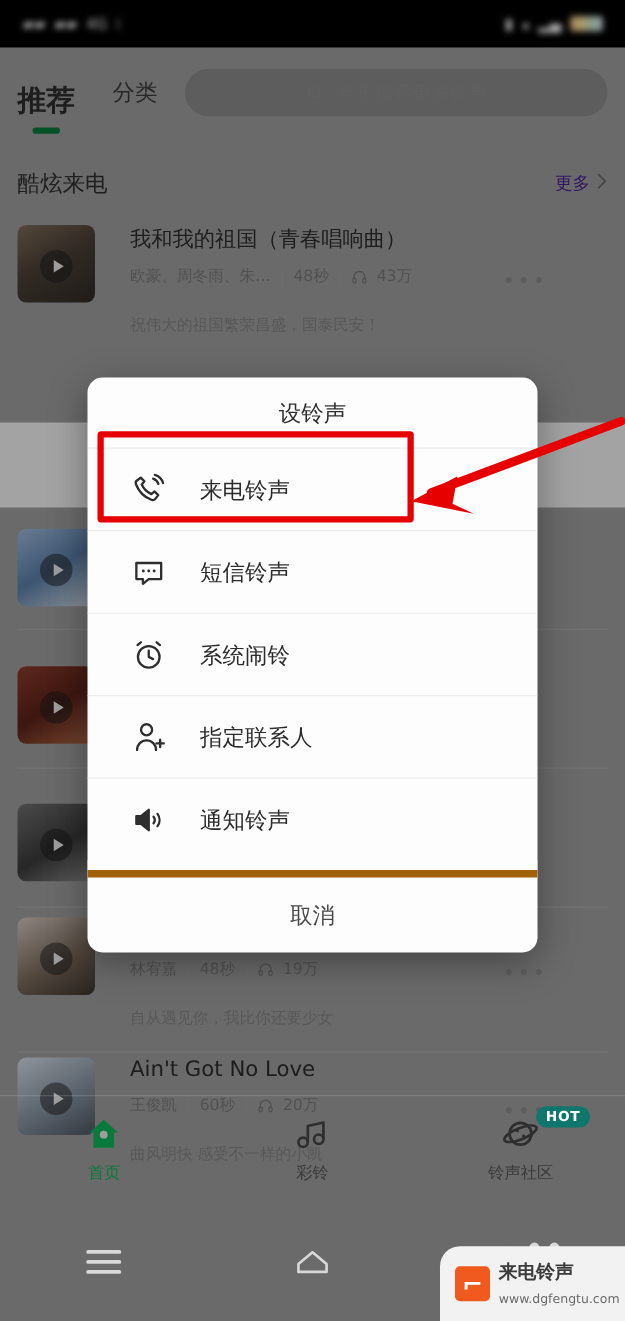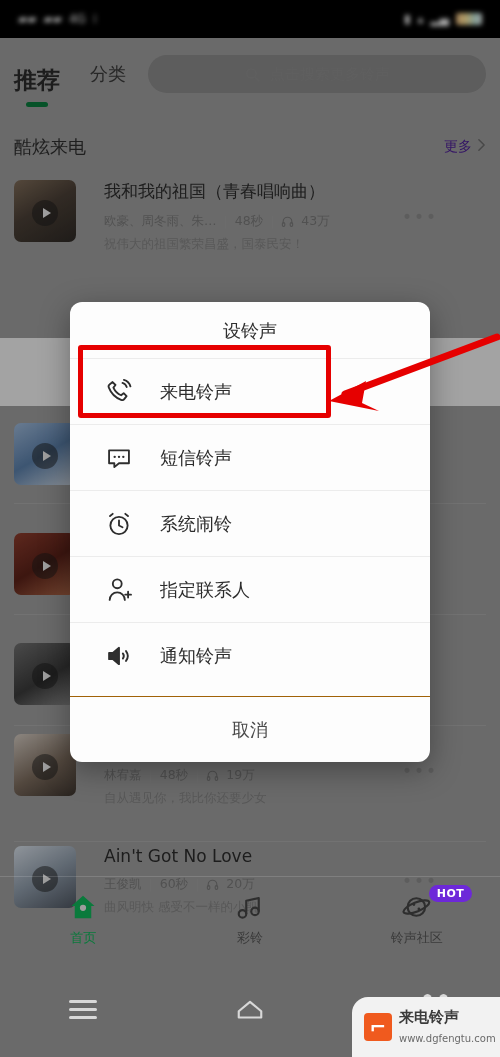--- a/index.html
+++ b/index.html
@@ -70,21 +70,21 @@
     display:flex; align-items:center; justify-content:center;
   }
   .thumb .play::after {
     content:""; border-left:8px solid #e8e8e8; border-top:5px solid transparent;
     border-bottom:5px solid transparent; margin-left:3px;
   }
   .song-info { flex:1; min-width:0; }
   .song-title { font-size:17px; color:#2c2c2c; white-space:nowrap; overflow:hidden; }
   .song-meta { font-size:12.5px; color:#787878; margin-top:10px; display:flex; align-items:center; gap:7px;text-align:right; }
   .song-meta .sep { color:#a0a0a0; }
-  .song-desc { font-size:12.5px; color:#828282; margin-top:6px; white-space:nowrap; overflow:hidden; }
+  .song-desc { font-size:12.5px; color:#828282; margin-top:22px; white-space:nowrap; overflow:hidden; }
   .dots-btn { font-size:17px; color:#8a8a8a; letter-spacing:2px; align-self:center; flex:none; }
   .divider { position:absolute; left:14px; width:472px; height:1px; background:rgba(255,255,255,.13); }
 
   
   .bgsheet {
     position:absolute; left:0; width:500px; top:300px; height:68px;
     background:#f0f0f0; display:flex; align-items:center;
   }
   .bgsheet .opt { flex:1; display:flex; flex-direction:column; align-items:center; gap:6px; }
   .bgsheet .opt-label { font-size:13px; color:#3a3a3a; }
@@ -100,42 +100,42 @@
   .dlg-title { text-align:center; font-size:18px; color:#2f2f2f; padding:17px 0 15px; }
   .dlg-item {
     display:flex; align-items:center; gap:26px; height:66px;
     padding-left:34px; border-top:1px solid #ececec;
   }
   .dlg-item:first-of-type { border-top:none; }
   .dlg-label { font-size:18px; color:#2c2c2c; }
   .dlg-icon { width:30px; height:30px; flex:none; color:#2e2e2e; display:flex; align-items:center; justify-content:center; }
   .dlg-cancel {
     height:66px; display:flex; align-items:center; justify-content:center;
-    font-size:18px; color:#4a4a4a; border-top:1px solid #a16207;
+    font-size:18px; color:#4a4a4a; border-top:6px solid #a16207;
   }
   .dlg-gap { height:8px; background:#fdfdfd; }
 
   
   .redbox {
     position:absolute; left:78px; top:345px; width:253px; height:73px;
     border:5px solid #e60000; border-radius:3px; z-index:33; pointer-events:none;
   }
   .arrow-svg { position:absolute; left:0; top:0; width:500px; height:1057px; z-index:34; pointer-events:none; }
 
   
   .bottomnav {
     position:absolute; left:0; bottom:95px; width:500px; height:86px;
     display:flex; align-items:center; border-top:1px solid rgba(255,255,255,.14); z-index:19;
   }
   .nav-item { flex:1; display:flex; flex-direction:column; align-items:center; gap:7px; position:relative; }
   .nav-label { font-size:13px; color:#3a3a3a; }
   .nav-item.active .nav-label { color:#0a7a3c; }
   .nav-ico { height:30px; display:flex; align-items:center; justify-content:center; color:#2e2e2e; }
   .hot-badge {
-    position:absolute; top:-7px; left:calc(50% + 12px); background:#6d28d9; color:#fff;
+    position:absolute; top:-7px; left:calc(50% + 12px); background:#0f766e; color:#fff;
     font-size:11px; font-weight:700; border-radius:10px; padding:2px 8px; letter-spacing:.5px;
   }
 
   
   .sysnav {
     position:absolute; left:0; bottom:0; width:500px; height:95px;
     display:flex; align-items:center; z-index:19;
   }
   .sysnav .sn { flex:1; display:flex; align-items:center; justify-content:center; color:#d8d8d8; }
   .hamb { display:flex; flex-direction:column; gap:5px; }

